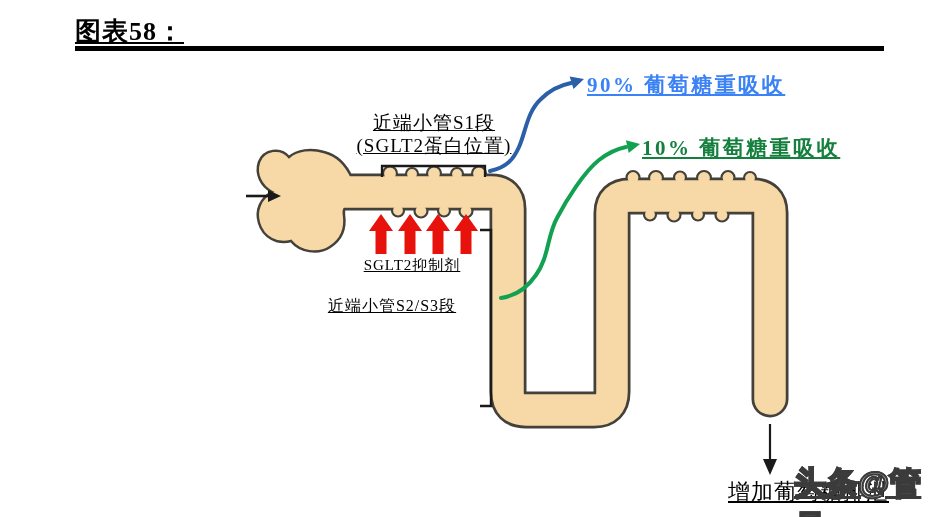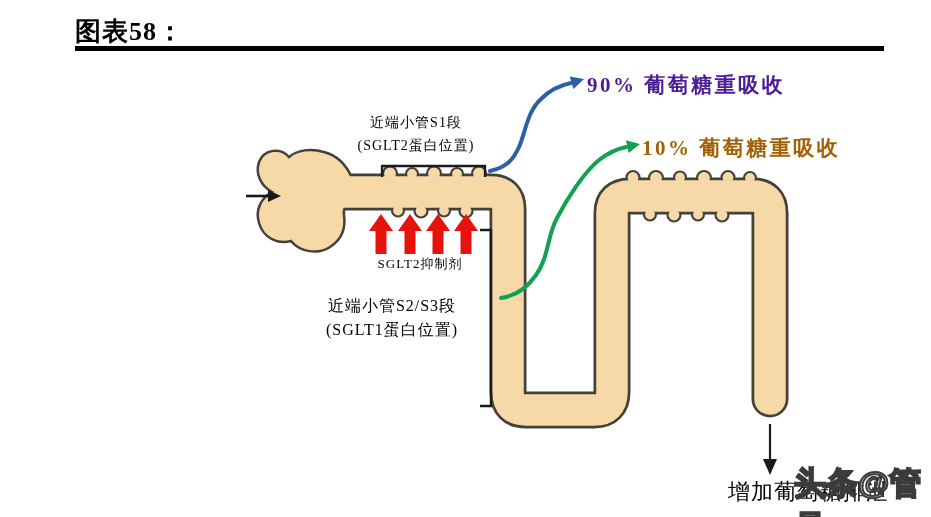--- a/index.html
+++ b/index.html
@@ -1,30 +1,30 @@
 <!DOCTYPE html>
 <html><head>
 <meta charset="utf-8">
 <style>
   html,body{margin:0;padding:0;background:#fff;}
   #page{position:relative;width:931px;height:517px;background:#ffffff;overflow:hidden;
         font-family:"Liberation Serif","DejaVu Serif",serif;color:#000;}
-  .abs{position:absolute;}
+  .abs{position:absolute;text-decoration:underline;}
   
   .fig-label{left:75px;top:14px;font-size:26px;font-weight:bold;letter-spacing:1px;}
   .fig-title{left:205px;top:14px;font-size:26px;font-weight:bold;letter-spacing:1px;}
   .title-rule{left:75px;top:46px;width:809px;height:5px;background:#000;}
   
   .lbl{text-align:center;line-height:1.25;}
   .input-lbl{left:92px;top:168px;width:165px;font-size:23px;letter-spacing:2px;line-height:31px;}
-  .s1-lbl{left:328px;top:111px;width:176px;font-size:14px;line-height:23px;letter-spacing:1px;}
-  .inhib-lbl{left:353px;top:256px;width:134px;font-size:13px;letter-spacing:1px;}
+  .s1-lbl{left:346px;top:111px;width:176px;font-size:19px;line-height:23px;letter-spacing:1px;}
+  .inhib-lbl{left:345px;top:256px;width:134px;font-size:15px;letter-spacing:1px;}
   .s23-lbl{left:298px;top:294px;width:188px;font-size:16px;line-height:24px;letter-spacing:1px;}
-  .blue-lbl{left:587px;top:71px;font-size:21px;font-weight:bold;color:#4c1d95;letter-spacing:2.5px;}
-  .green-lbl{left:642px;top:134px;font-size:21px;font-weight:bold;color:#a16207;letter-spacing:2.5px;}
+  .blue-lbl{left:587px;top:71px;font-size:21px;font-weight:bold;color:#3b82f6;letter-spacing:2.5px;}
+  .green-lbl{left:642px;top:134px;font-size:21px;font-weight:bold;color:#15803d;letter-spacing:2.5px;}
   .excr-lbl{left:698px;top:477px;font-size:22px;letter-spacing:1px;margin-left:30px;}
   .watermark{left:794px;top:462px;font-size:32px;font-weight:bold;
              font-family:"Liberation Sans","DejaVu Sans",sans-serif;
              color:rgba(250,250,250,.9);-webkit-text-stroke:2px #3b3b3b;
              text-shadow:0 0 1px #3b3b3b;letter-spacing:0px;z-index:6;}
   svg{position:absolute;left:0;top:0;z-index:2;}
   .txt{z-index:4;}
 </style>
 </head>
 <body>
@@ -117,21 +117,20 @@
 
   <div class="abs lbl s1-lbl txt">
     <div>近端小管S1段</div>
     <div>(SGLT2蛋白位置)</div>
   </div>
 
   <div class="abs lbl inhib-lbl txt">SGLT2抑制剂</div>
 
   <div class="abs lbl s23-lbl txt">
     <div>近端小管S2/S3段</div>
-    <div>(SGLT1蛋白位置)</div>
   </div>
 
   <div class="abs blue-lbl txt">90% 葡萄糖重吸收</div>
   <div class="abs green-lbl txt">10% 葡萄糖重吸收</div>
   <div class="abs excr-lbl txt">增加葡萄糖排泄</div>
 
   <div class="abs watermark">头条@管是</div>
 </div>
 
 </body></html>

